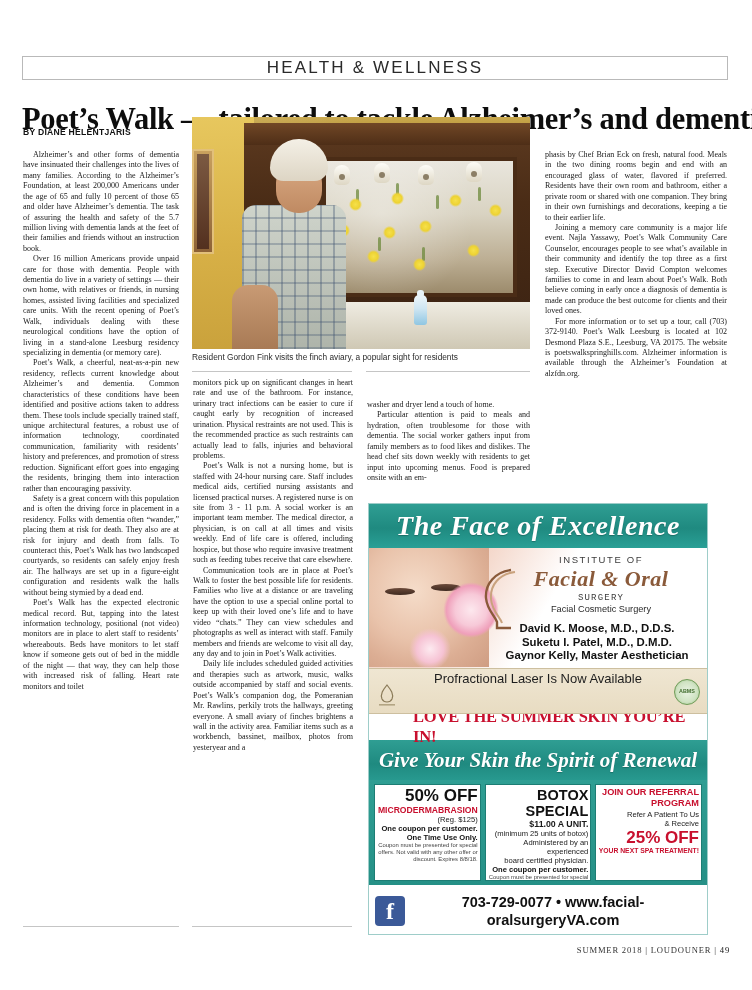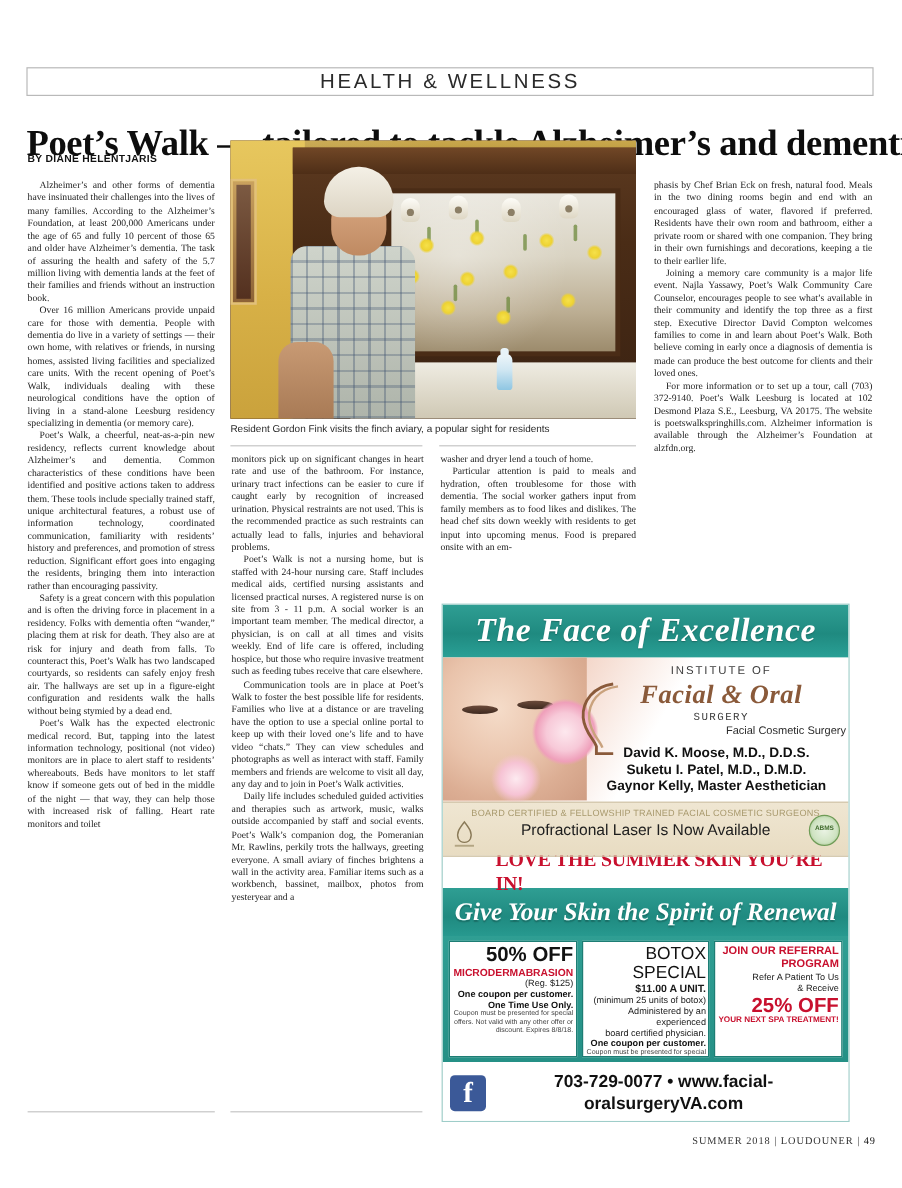--- a/index.html
+++ b/index.html
@@ -79,21 +79,21 @@
     text-align: justify;
     color: #1a1a1a;
     -webkit-hyphens: auto;
     hyphens: auto;
   }
   .col p { margin: 0; text-indent: 10px; }
   .col p.first { text-indent: 10px; }
 
   #col1 { left: 23px;  top: 150px; width: 156px; }
   #col2 { left: 193px; top: 378px; width: 160px; }
-  #col3 { left: 367px; top: 378px; width: 163px; }
+  #col3 { left: 367px; top: 400px; width: 163px; }
   #col4 { left: 545px; top: 150px; width: 182px; }
 
   
   .photo-wrap {
     position: absolute;
     left: 192px;
     top: 117px;
     width: 338px;
     height: 232px;
     overflow: hidden;
@@ -289,21 +289,21 @@
     color: #8a5a3a;
     margin-top: 1px;
     letter-spacing: .5px;
   }
   .logo-surgery {
     font-family: Liberation Mono, monospace;
     font-size: 9px; letter-spacing: 1.2px; color: #3b3b3b; margin-top: 1px;
   }
   .logo-fcs {
     font-family: "Liberation Sans", sans-serif;
-    font-size: 9.2px; color: #2b2b2b; margin-top: 1px; text-align: right;
+    font-size: 9.2px; color: #2b2b2b; margin-top: 1px;
   }
   .logo-profile {
     position:absolute; left: 108px; top: 20px; width: 50px; height: 62px;
   }
   .docs {
     position: absolute; left: 120px; top: 74px; width: 216px;
     text-align: center;
     font-family: "Liberation Sans", sans-serif;
     font-weight: 700; font-size: 11.4px; line-height: 13.5px;
     color: #111;
@@ -384,21 +384,21 @@
     text-align: right;
     padding: 2px 2px 0 2px;
     overflow: hidden;
   }
   .cp-h1 {
     font-family: "Liberation Sans", sans-serif;
     font-weight: 700; font-size: 17px; color: #111; line-height: 18px;
   }
   .cp-h1r {
     font-family: "Liberation Sans", sans-serif;
-    font-weight: 400; font-size: 14.5px; color: #111; line-height: 16px;
+    font-weight: 700; font-size: 14.5px; color: #111; line-height: 16px;
   }
   .cp-sub-red {
     font-family: "Liberation Sans", sans-serif;
     font-weight: 700; font-size: 8.6px; color: #c8102e; line-height: 10px;
   }
   .cp-sub-dark {
     font-family: "Liberation Sans", sans-serif;
     font-weight: 700; font-size: 8.8px; color: #1a1a1a; line-height: 10px;
   }
   .cp-reg {
@@ -580,21 +580,20 @@
       </div>
 
       <div class="docs">
         <div>David K. Moose, M.D., D.D.S.</div>
         <div>Suketu I. Patel, M.D., D.M.D.</div>
         <div>Gaynor Kelly, Master Aesthetician</div>
       </div>
     </div>
 
     <div class="ad-certbar">
-      <div class="certbar-top">BOARD CERTIFIED &amp; FELLOWSHIP TRAINED FACIAL COSMETIC SURGEONS</div>
       <div class="certbar-main">Profractional Laser Is Now Available</div>
       <svg class="seal-left" viewBox="0 0 22 24">
         <path d="M11 2 C7 7, 4 11, 6 16 C8 20, 14 20, 16 16 C18 11, 15 7, 11 2 Z" fill="none" stroke="#8a7a58" stroke-width="1.2"></path>
         <rect x="3" y="21" width="16" height="1.6" fill="#b3a583"></rect>
       </svg>
       <div class="seal-right">ABMS</div>
     </div>
 
     <div class="ad-love">
       <span class="ad-love-text">LOVE THE SUMMER SKIN YOU’RE IN!</span>

